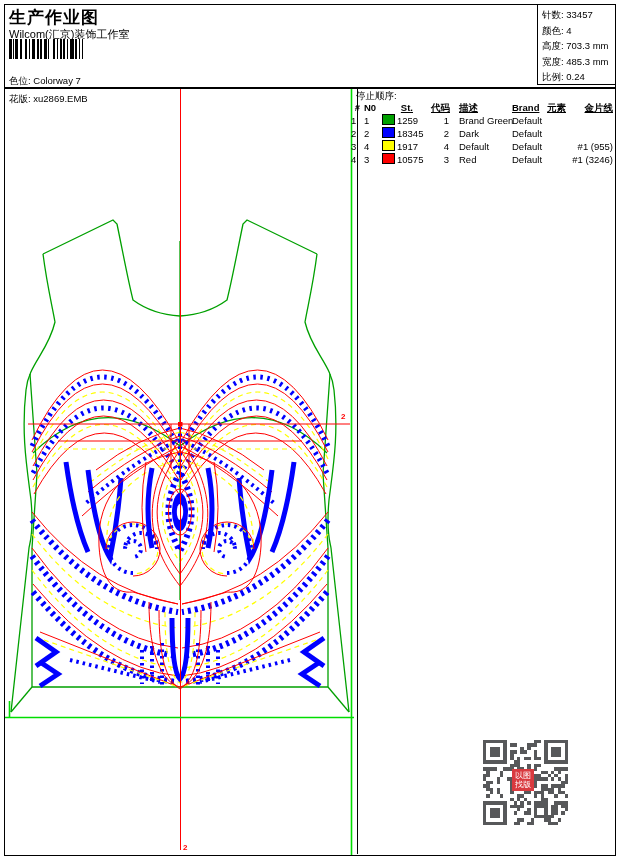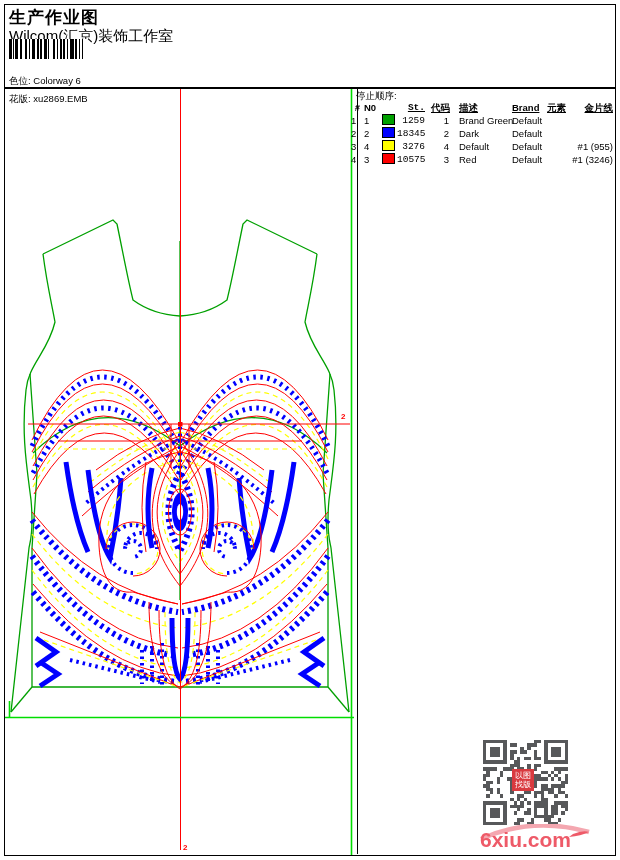--- a/index.html
+++ b/index.html
@@ -4,37 +4,37 @@
 <style>
   html,body{margin:0;padding:0;background:#fff;width:620px;height:860px;overflow:hidden;
     font-family:"Liberation Sans","DejaVu Sans",sans-serif;color:#000;}
   .abs{position:absolute;}
   #sheet{position:absolute;left:0;top:0;width:539px;height:860px;background:#fff;}
   #page-border{left:4px;top:4px;width:610px;height:850px;border:1.5px solid #000;}
   #header-rule{left:4px;top:87px;width:612px;height:1.5px;background:#000;}
   #v-divider{left:357px;top:88px;width:1.2px;height:766px;background:#000;}
   
   #title{left:9px;top:6px;font-size:17px;font-weight:bold;letter-spacing:1px;}
-  #company{left:9px;top:27px;font-size:15px;}
+  #company{left:9px;top:27px;font-size:11px;}
   #barcode{left:9px;top:39px;height:20px;display:flex;align-items:stretch;}
   #barcode .bar{height:20px;}
   #pattern-line{left:9px;top:62px;font-size:9.5px;margin-top:31px;}
   #colorway-line{left:9px;top:75px;font-size:9.5px;}
   #info-box{left:537px;top:4px;width:79px;height:81px;border-left:1.5px solid #000;border-bottom:1.5px solid #000;
     padding:3px 0 0 4px;box-sizing:border-box;}
   .info-line{font-size:9.5px;line-height:15.5px;white-space:nowrap;}
   
   #seq-title{left:356px;top:90px;font-size:9.5px;}
   .trow{position:absolute;left:351px;width:262px;height:13px;display:grid;
     grid-template-columns:13px 15px 18px 34px 22px 57px 37px 22px 44px;
     font-size:9.5px;line-height:13px;white-space:nowrap;}
   #seq-head{top:101px;font-weight:bold;}
   #seq-head .u{text-decoration:underline;}
   .c-st,.c-code,.c-seq{text-align:right;}
-  .c-st{padding-right:6px;font-family:Liberation Mono, monospace;} .c-code{padding-right:4px;} .c-desc{padding-left:6px;} .c-brand{padding-left:2px;}
+  .c-st{padding-right:18px;} .c-code{padding-right:4px;} .c-desc{padding-left:6px;} .c-brand{padding-left:2px;}
   .chip{display:inline-block;width:11px;height:9px;border:1px solid #000;margin-left:3px;vertical-align:-1px;}
   
   #design-svg{left:0;top:0;width:620px;height:860px;pointer-events:none;}
   .gn{stroke:var(--green);fill:none;stroke-width:1.3;}
   .gd{stroke:var(--guide);fill:none;stroke-width:1.6;}
   .rd{stroke:var(--red);fill:none;stroke-width:1;}
   .yl{stroke:var(--yellow);fill:none;stroke-width:1.2;stroke-dasharray:5 4;}
   .b4{stroke:var(--blue);fill:none;stroke-width:4;stroke-dasharray:2.5 4;}
   .b5{stroke:var(--blue);fill:none;stroke-width:5;stroke-dasharray:2.5 4.5;}
   .b6{stroke:var(--blue);fill:none;stroke-width:6;stroke-dasharray:3 4;}
@@ -189,23 +189,30 @@
       <span class="bar" style="width: 1.25px; background: rgb(255, 255, 255);"></span>
       <span class="bar" style="width: 1.25px; background: rgb(0, 0, 0);"></span>
       <span class="bar" style="width: 3.75px; background: rgb(255, 255, 255);"></span>
     </div>
   <div id="pattern-line" class="abs">
     <span>花版:</span>
     <span>xu2869.EMB</span>
   </div>
   <div id="colorway-line" class="abs">
     <span>色位:</span>
-    <span>Colorway 6</span>
+    <span>Colorway 7</span>
   </div>
 
+  <div id="info-box" class="abs">
+    <div class="info-line"><span>针数:</span> <span>33457</span></div>
+    <div class="info-line"><span>颜色:</span> <span>4</span></div>
+    <div class="info-line"><span>高度:</span> <span>703.3 mm</span></div>
+    <div class="info-line"><span>宽度:</span> <span>485.3 mm</span></div>
+    <div class="info-line"><span>比例:</span> <span>0.24</span></div>
+  </div>
 
   <div id="seq-title" class="abs">停止顺序:</div>
   <div id="seq-head" class="trow">
     <span style="text-align:center">#</span>
     <span>N0</span>
     <span></span>
     <span class="u c-st">St.</span>
     <span class="u">代码</span>
     <span class="u c-desc">描述</span>
     <span class="u c-brand">Brand</span>
@@ -232,21 +239,21 @@
       <span class="c-code">2</span>
       <span class="c-desc">Dark</span>
       <span class="c-brand">Default</span>
       <span class="c-elem"></span>
       <span class="c-seq"></span>
     </div>
       <div class="trow" style="top: 140px; position: absolute;">
       <span class="c-stop">3.</span>
       <span class="c-needle">4</span>
       <span><span class="chip" style="background: rgb(255, 255, 0);"></span></span>
-      <span class="c-st">3276</span>
+      <span class="c-st">1917</span>
       <span class="c-code">4</span>
       <span class="c-desc">Default</span>
       <span class="c-brand">Default</span>
       <span class="c-elem"></span>
       <span class="c-seq">#1 (955)</span>
     </div>
       <div class="trow" style="top: 153px; position: absolute;">
       <span class="c-stop">4.</span>
       <span class="c-needle">3</span>
       <span><span class="chip" style="background: rgb(255, 0, 0);"></span></span>
@@ -468,21 +475,14 @@
       <rect x="19" y="1" width="5" height="5" fill="#fff"></rect>
       <rect x="20" y="2" width="3" height="3" fill="#57585a"></rect>
       <rect x="0" y="18" width="7" height="7" fill="#57585a"></rect>
       <rect x="1" y="19" width="5" height="5" fill="#fff"></rect>
       <rect x="2" y="20" width="3" height="3" fill="#57585a"></rect>
     </svg>
   <div id="stamp" class="abs">
     <div>以图</div>
     <div>找版</div>
   </div>
-  <div id="watermark" class="abs">
-    <svg id="wm-swoosh" viewBox="0 0 120 32">
-      <path d="M4,15 Q55,-8 112,8" stroke="#f4a7b0" stroke-width="4.5" fill="none"></path>
-      <path d="M96,10 Q106,6 112,8 Q104,12 92,13" fill="#ee5a68"></path>
-    </svg>
-    <div id="wm-text">6xiu.com</div>
-  </div>
 
 </div>
 
 </body></html>

